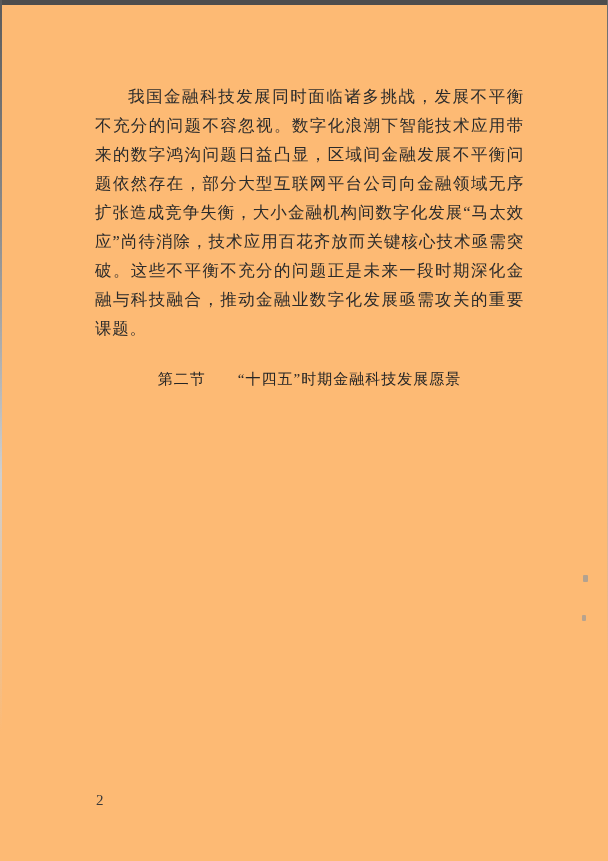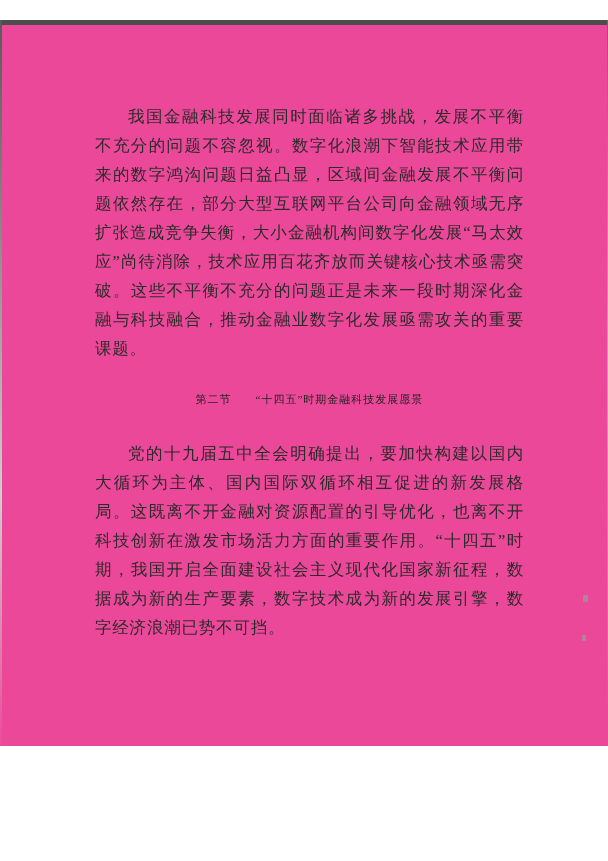--- a/index.html
+++ b/index.html
@@ -3,26 +3,25 @@
 <meta charset="utf-8">
 <style>
   html, body {
     margin: 0;
     padding: 0;
     background: #ffffff;
   }
   .scan-page {
     position: relative;
     width: 608px;
-    height: 726px;
-    background: #ec4899;
+    height: 861px;
+    background: #fdba74;
     overflow: hidden;
     font-family: "Liberation Serif", "DejaVu Serif", serif;
     color: #2b2b2b;
-    margin-top: 20px;
   }
   
   .top-bar {
     position: absolute;
     top: 0; left: 0;
     width: 608px; height: 5px;
     background: #4d4d4d;
   }
   .left-edge-line {
     position: absolute;
@@ -56,21 +55,21 @@
     font-size: 16.5px;
     line-height: 29px;
     letter-spacing: 0.8px;
     text-align: justify;
     text-indent: 2em;
     color: #2b2b2b;
     -webkit-font-smoothing: antialiased;
   }
   .section-heading {
     margin: 22px 0 25px 0;
-    font-size: 11px;
+    font-size: 15px;
     line-height: 29px;
     letter-spacing: 1px;
     text-align: center;
     text-indent: 0;
     font-weight: 500;
     color: #252525;
   }
   .page-number {
     position: absolute;
     left: 96px;
@@ -87,18 +86,17 @@
 
   <div class="top-bar"></div>
   <div class="left-edge-line"></div>
   <div class="right-edge-line"></div>
   <div class="speck speck-1"></div>
   <div class="speck speck-2"></div>
 
   <div class="text-column">
     <p class="para">我国金融科技发展同时面临诸多挑战，发展不平衡不充分的问题不容忽视。数字化浪潮下智能技术应用带来的数字鸿沟问题日益凸显，区域间金融发展不平衡问题依然存在，部分大型互联网平台公司向金融领域无序扩张造成竞争失衡，大小金融机构间数字化发展“马太效应”尚待消除，技术应用百花齐放而关键核心技术亟需突破。这些不平衡不充分的问题正是未来一段时期深化金融与科技融合，推动金融业数字化发展亟需攻关的重要课题。</p>
     <p class="para section-heading">第二节　　“十四五”时期金融科技发展愿景</p>
-    <p class="para">党的十九届五中全会明确提出，要加快构建以国内大循环为主体、国内国际双循环相互促进的新发展格局。这既离不开金融对资源配置的引导优化，也离不开科技创新在激发市场活力方面的重要作用。“十四五”时期，我国开启全面建设社会主义现代化国家新征程，数据成为新的生产要素，数字技术成为新的发展引擎，数字经济浪潮已势不可挡。</p>
   </div>
 
   <div class="page-number">2</div>
 
 </div>
 
 </body></html>

